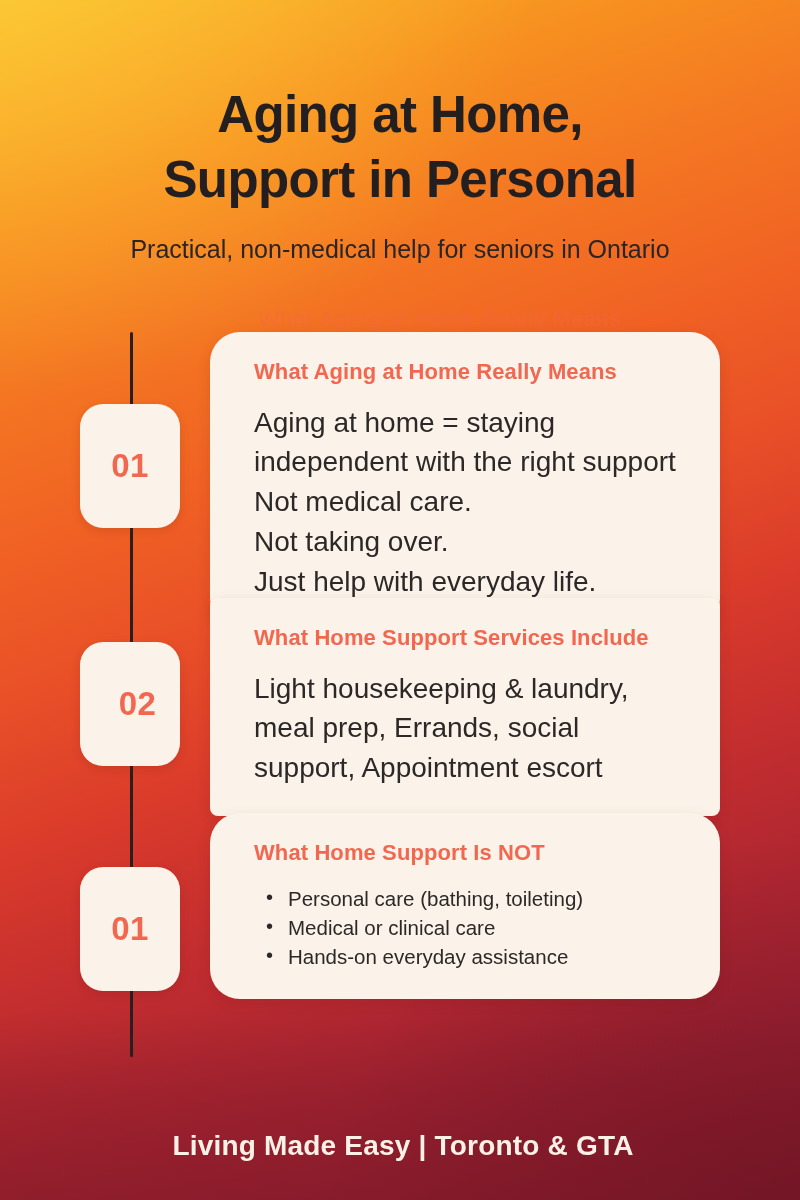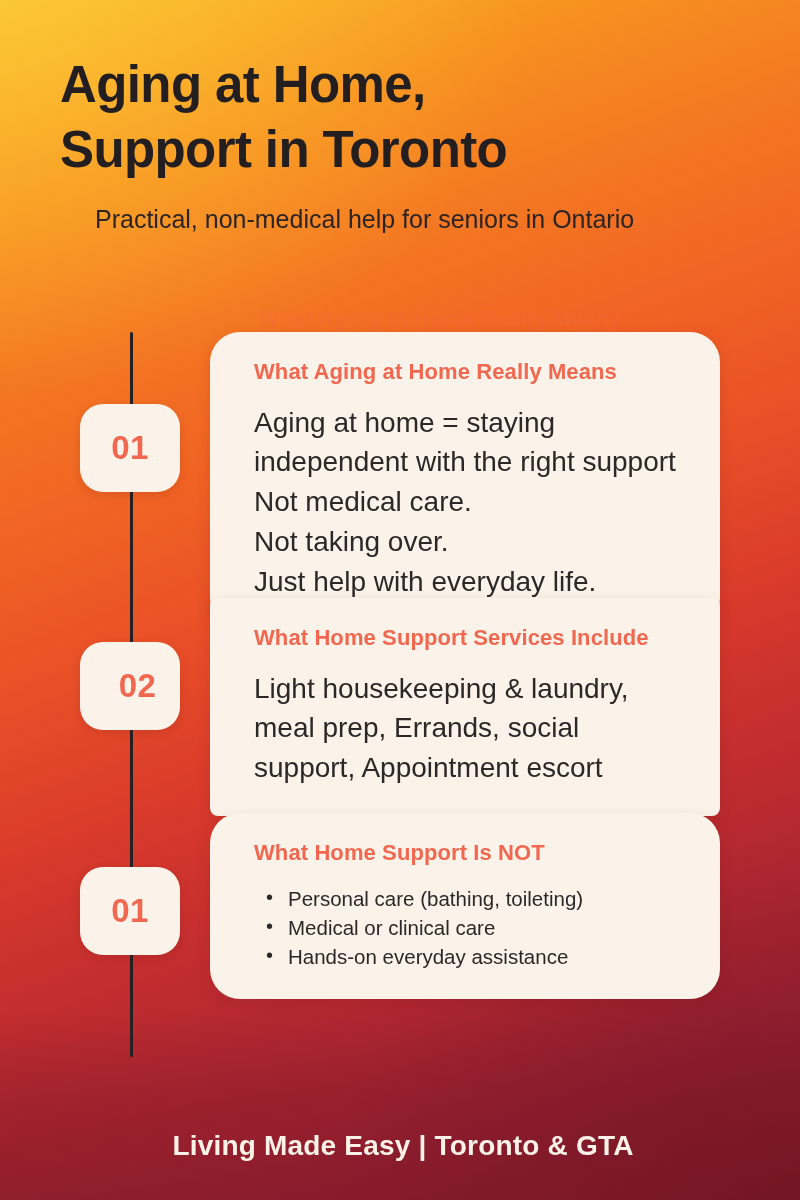--- a/index.html
+++ b/index.html
@@ -41,21 +41,21 @@
   #poster::after {
     content:"";
     position:absolute; left:0; right:0; bottom:0; height:190px;
     background:linear-gradient(180deg, rgba(120,22,38,0) 0%, rgba(120,22,38,0.30) 45%, rgba(110,20,35,0.42) 100%);
     pointer-events:none;
   }
 
   .layer { position:relative; z-index:3; }
 
   
-  .header { padding-top:52px; text-align:left; }
+  .header { padding-top:82px; text-align:center; }
 
   .title {
     color:#231F20;
     font-size:51px;
     font-weight:bold;
     line-height:1.28;
     letter-spacing:-0.6px;
     padding:0 60px;
   }
 
@@ -94,21 +94,21 @@
   }
 
   
   .steps { position:absolute; left:0; top:0; width:800px; z-index:4; }
 
   .step { position:absolute; left:0; width:800px; }
 
   .badge {
     position:absolute;
     left:80px;
-    width:100px; height:88px;
+    width:100px; height:124px;
     background:#FBF3E9;
     border-radius:23px;
     display:flex; align-items:center; justify-content:center;
     box-shadow:0 3px 10px rgba(90,20,15,0.14);
   }
   .badge-num {
     color:#F1674F;
     font-size:33px;
     font-weight:bold;
     letter-spacing:0.5px;
@@ -188,21 +188,21 @@
   }
 </style>
 </head>
 <body>
 
 <div id="poster">
 
   <div class="layer header">
     <div class="title">
       <div>Aging at Home,</div>
-      <div>Support in Toronto</div>
+      <div>Support in Personal</div>
     </div>
     <div class="subtitle">Practical, non-medical help for seniors in Ontario</div>
   </div>
 
   <div class="ghost-text">What Aging at Home Really Means</div>
 
   <div class="timeline-line"></div>
 
   <div class="steps">
 

